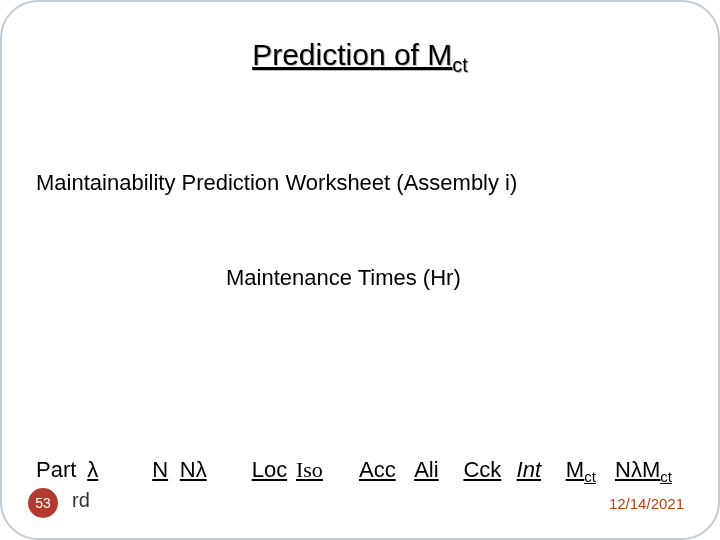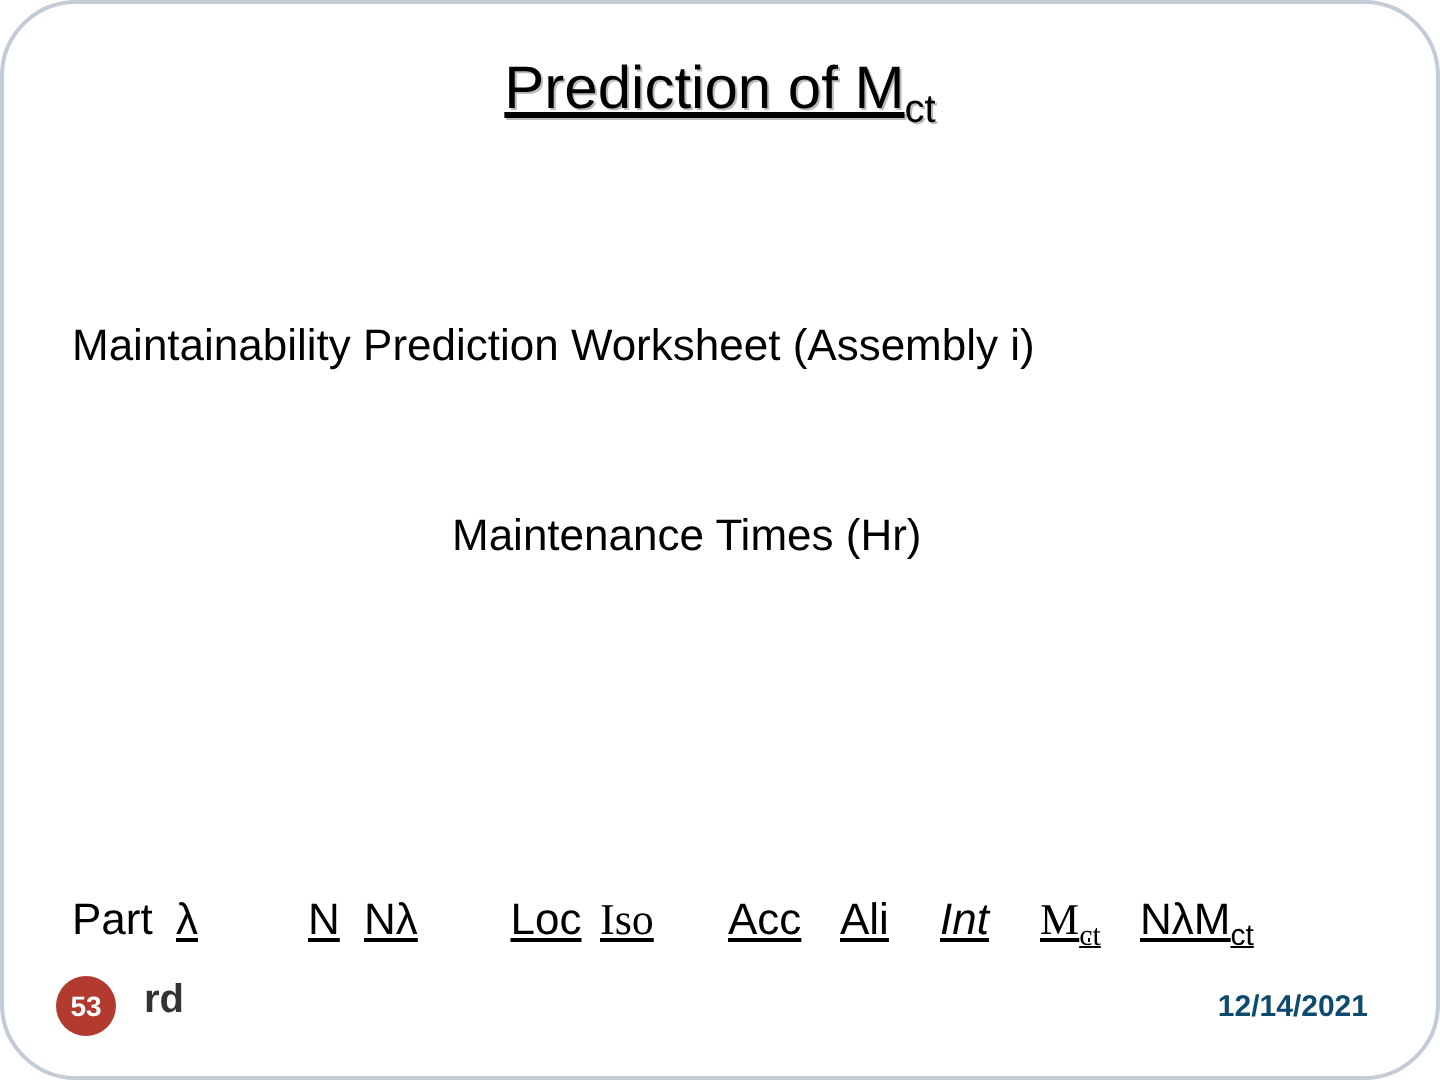--- a/index.html
+++ b/index.html
@@ -18,21 +18,21 @@
     height: 540px;
     box-sizing: border-box;
     border: 2px solid #c2cbd6;
     border-radius: 38px;
     padding: 20px 34px 20px 34px;
   }
   .title {
     text-align: center;
     font-size: 30px;
     line-height: 1.15;
-    margin-top: 6px;
+    margin-top: 16px;
     margin-bottom: 26px;
     font-weight: 400;
     color: #000;
     text-shadow: 1px 1px 0 #bbb;
   }
   .title .sub {
     font-size: 20px;
     vertical-align: sub;
   }
   .title u { text-decoration: underline; }
@@ -63,32 +63,31 @@
   .c-part { width: 52px; }
   .c-lam  { width: 66px; }
   .c-n    { width: 28px; }
   .c-nl   { width: 64px; }
   .c-loc  { width: 54px; text-align: center; }
   .c-iso  { width: 64px; font-family: Liberation Serif, serif; }
   .c-acc  { width: 56px; }
   .c-ali  { width: 50px; }
   .c-cck  { width: 54px; }
   .c-int  { width: 50px; font-style: italic; }
-  .c-mct  { width: 50px; font-family: Liberation Serif, serif; }
+  .c-mct  { width: 50px; }
   .c-nlm  { width: 70px; }
   .hdr span { text-decoration: underline; }
   .hdr .c-part { text-decoration: none; }
   .sub2 { font-size: 15px; vertical-align: sub; }
   .footer {
     position: absolute;
     left: 0;
     right: 0;
     bottom: 20px;
     height: 30px;
-    font-weight: bold;
   }
   .page-badge {
     position: absolute;
     left: 26px;
     bottom: 0;
     width: 30px;
     height: 30px;
     border-radius: 50%;
     background: #b23a2e;
     color: #fff;
@@ -102,21 +101,21 @@
     left: 70px;
     bottom: 6px;
     font-size: 20px;
     color: #333;
   }
   .date {
     position: absolute;
     right: 34px;
     bottom: 6px;
     font-size: 15px;
-    color: #0c4a6e;
+    color: #c2410c;
   }
 </style>
 </head>
 <body>
 
 <div class="slide">
 
   <div class="title">
     <u><span>Prediction of M</span><span class="sub">ct</span></u><br>
   </div>
@@ -128,20 +127,21 @@
     <div class="table">
       <div class="table-row hdr">
         <span class="c-part" style="text-decoration:none">Part</span>
         <span class="c-lam">λ</span>
         <span class="c-n">N</span>
         <span class="c-nl">Nλ</span>
         <span class="c-loc">Loc</span>
         <span class="c-iso">Iso</span>
         <span class="c-acc">Acc</span>
         <span class="c-ali">Ali</span>
+        <span class="c-cck">Cck</span>
         <span class="c-int">Int</span>
         <span class="c-mct"><span>M</span><span class="sub2">ct</span></span>
         <span class="c-nlm"><span>NλM</span><span class="sub2">ct</span></span>
       </div>
 
       
 
       
 
       

